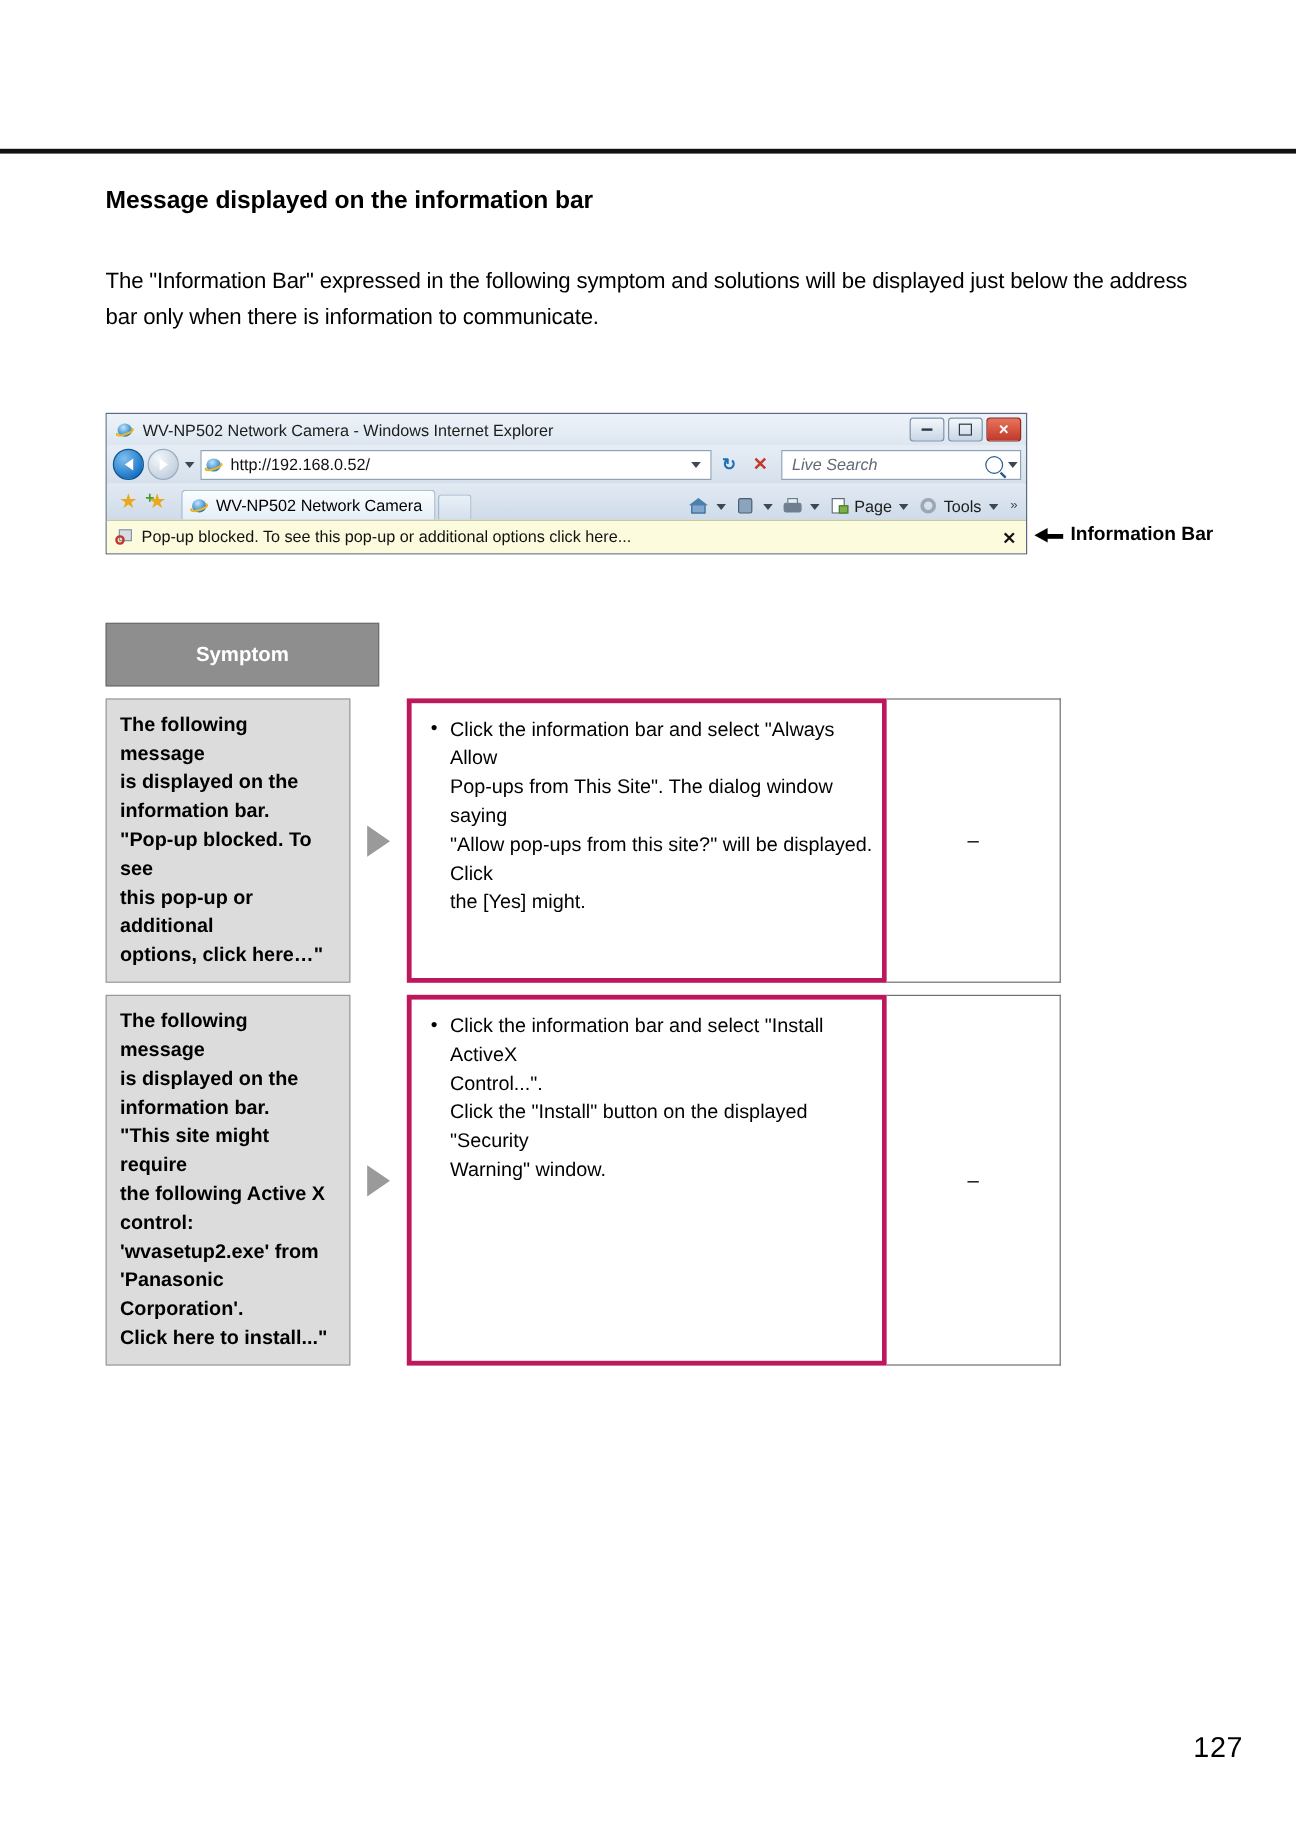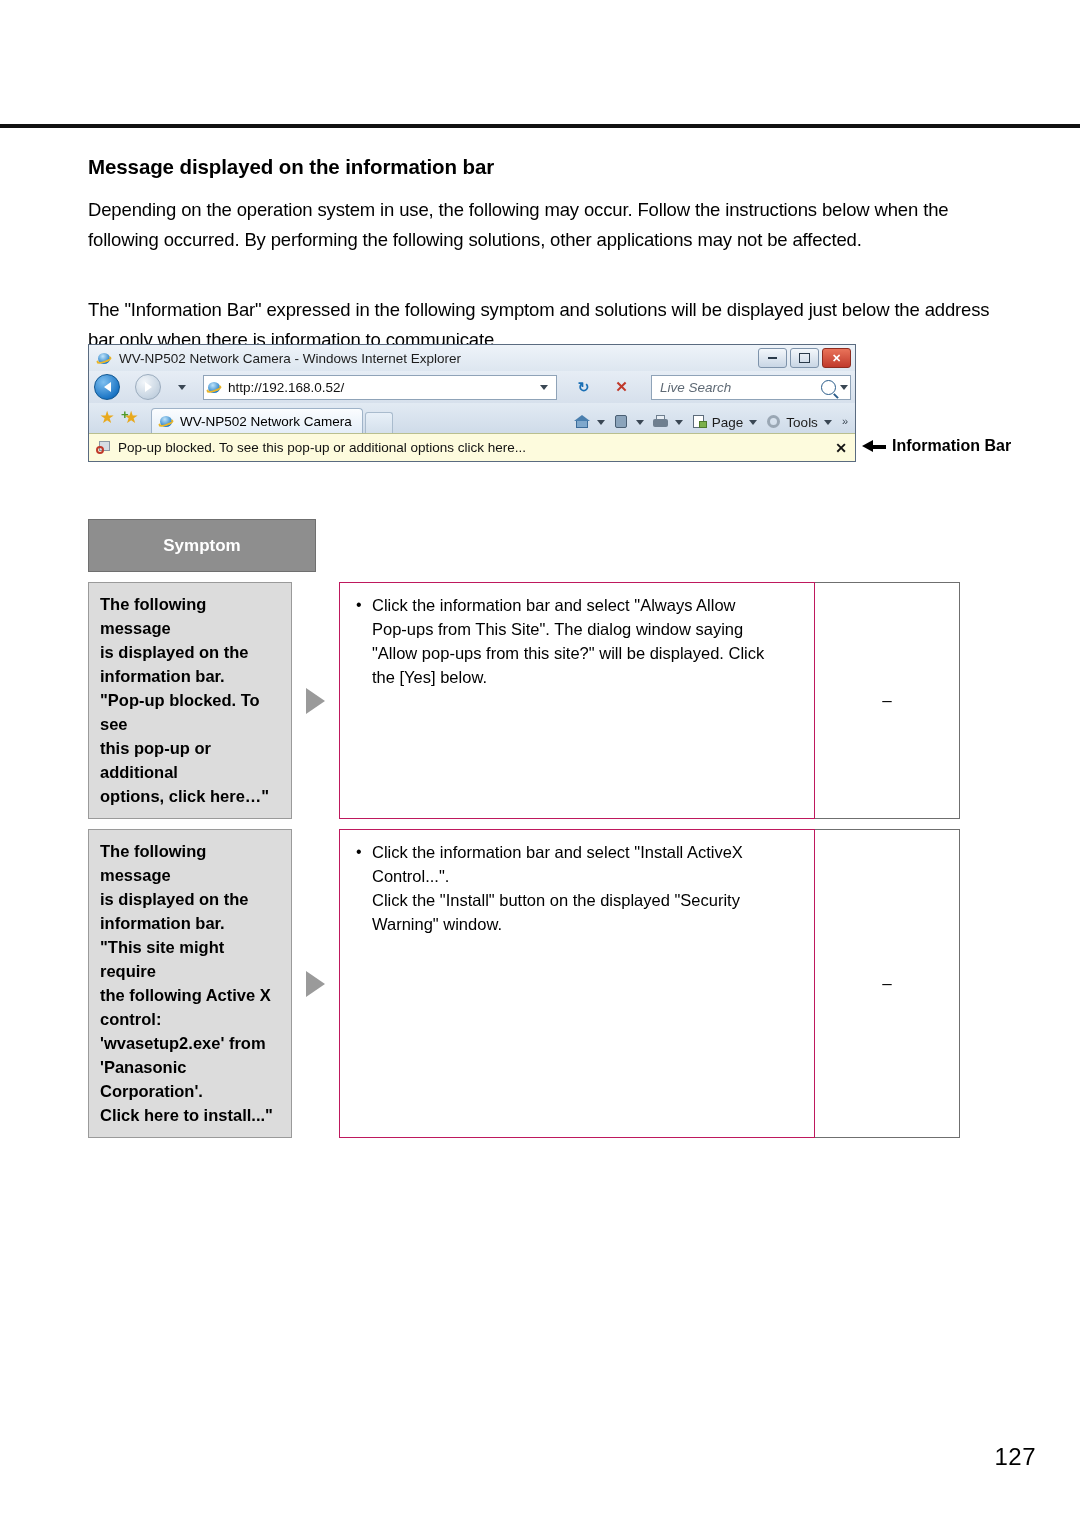--- a/index.html
+++ b/index.html
@@ -111,21 +111,21 @@
   .win-btn .dash { width: 9px; height: 2px; background: #2a3a4a; }
   .win-btn .sq { width: 9px; height: 8px; border: 1.5px solid #2a3a4a; }
 
   
   .navrow {
     height: 32px;
     display: flex;
     align-items: center;
     padding: 0 4px 0 5px;
     background: linear-gradient(#e6edf5, #d6e0ec);
-    gap: 15px;
+    gap: 3px;
   }
   .nav-back, .nav-fwd {
     width: 24px; height: 24px; border-radius: 50%;
     display: flex; align-items: center; justify-content: center;
     flex: none;
   }
   .nav-back {
     background: radial-gradient(circle at 35% 30%, #7fc0f0, #1a74c4 72%, #0d4d8c);
     border: 1px solid #0e5590;
   }
@@ -505,24 +505,24 @@
     justify-content: center;
     flex: none;
   }
   .tri-right {
     width: 0; height: 0;
     border-top: 13px solid transparent;
     border-bottom: 13px solid transparent;
     border-left: 19px solid #9a9a9a;
   }
   .cell-solution {
-    width: 476px;
+    width: 400px;
     box-sizing: border-box;
     background: #ffffff;
-    border: 1px solid #be185d;
+    border: 4px solid #be185d;
     padding: 10px 8px 10px 14px;
     font-size: 16.5px;
     line-height: 24px;
   }
   .cell-ref {
     width: 145px;
     box-sizing: border-box;
     background: #ffffff;
     border: 1px solid #6f6f6f;
     border-left: none;
@@ -557,21 +557,20 @@
     letter-spacing: 0.5px;
   }
 </style>
 </head>
 <body>
 
 <div class="top-rule"></div>
 
 <div class="content">
   <h1 class="section-title">Message displayed on the information bar</h1>
-  <p class="body-text">Depending on the operation system in use, the following may occur. Follow the instructions below when the following occurred. By performing the following solutions, other applications may not be affected.</p>
   <p class="body-text second">The "Information Bar" expressed in the following symptom and solutions will be displayed just below the address bar only when there is information to communicate.</p>
 </div>
 
 <div class="browser-wrap">
   <div class="browser">
 
     <div class="titlebar">
       <span class="ie-icon"></span>
       <span class="tb-title">WV-NP502 Network Camera - Windows Internet Explorer</span>
       <span class="win-btns">
@@ -678,21 +677,21 @@
     </div>
     <div class="cell-arrow">
       <span class="tri-right"></span>
     </div>
     <div class="cell-solution">
       <ul class="sol-list">
         <li>
           <span class="sol-line">Click the information bar and select "Always Allow</span>
           <span class="sol-line">Pop-ups from This Site". The dialog window saying</span>
           <span class="sol-line">"Allow pop-ups from this site?" will be displayed. Click</span>
-          <span class="sol-line">the [Yes] below.</span>
+          <span class="sol-line">the [Yes] might.</span>
         </li>
       </ul>
     </div>
     <div class="cell-ref">–</div>
   </div>
 
   <div class="data-row">
     <div class="cell-symptom">
       <span class="sol-line">The following message</span>
       <span class="sol-line">is displayed on the</span>

